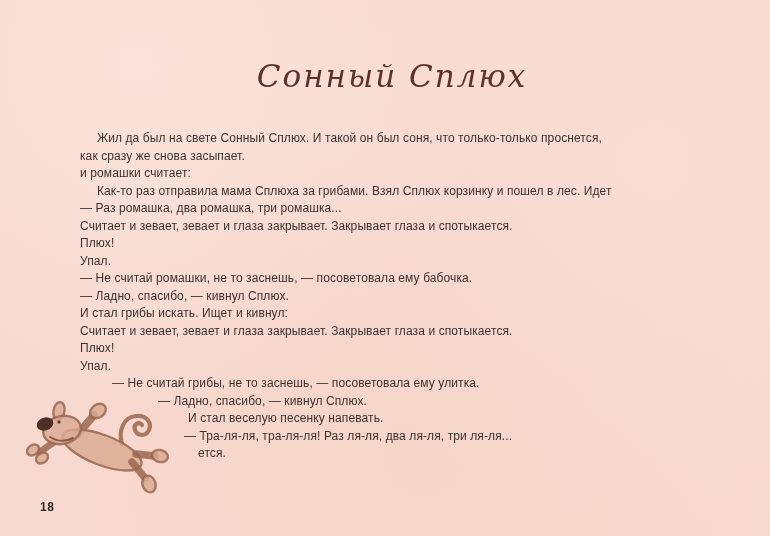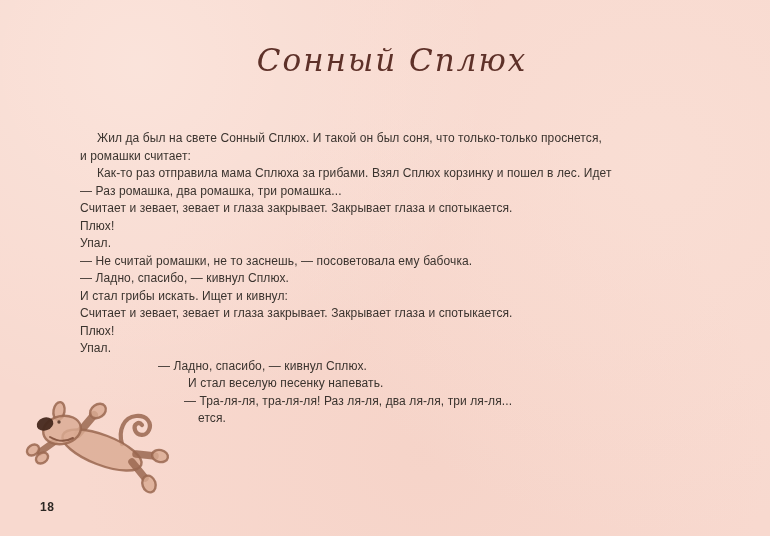--- a/index.html
+++ b/index.html
@@ -14,21 +14,21 @@
     overflow: hidden;
     font-family: "Liberation Sans", sans-serif;
     background:
       radial-gradient(circle at 18% 12%, rgba(255,246,240,0.35), rgba(255,246,240,0) 45%),
       radial-gradient(circle at 85% 30%, rgba(250,226,216,0.5), rgba(250,226,216,0) 50%),
       radial-gradient(circle at 55% 85%, rgba(240,198,184,0.28), rgba(240,198,184,0) 55%),
       #f8d9cf;
   }
   .title {
     position: absolute;
-    top: 42px;
+    top: 58px;
     left: 14px;
     width: 756px;
     margin: 0;
     text-align: center;
     font-family: "DejaVu Serif", serif;
     font-style: italic;
     font-weight: 500;
     font-size: 31px;
     letter-spacing: 2px;
     color: #5e3129;
@@ -75,32 +75,34 @@
 </style>
 </head>
 <body>
 
 <div class="page">
 
   <h1 class="title">Сонный Сплюх</h1>
 
   <div class="text-block">
     <div class="line para">Жил да был на свете Сонный Сплюх. И такой он был соня, что только-только проснется,</div>
+    <div class="line">как сразу же снова засыпает.</div>
     <div class="line">и ромашки считает:</div>
     <div class="line para">Как-то раз отправила мама Сплюха за грибами. Взял Сплюх корзинку и пошел в лес. Идет</div>
     <div class="line">— Раз ромашка, два ромашка, три ромашка...</div>
     <div class="line">Считает и зевает, зевает и глаза закрывает. Закрывает глаза и спотыкается.</div>
     <div class="line">Плюх!</div>
     <div class="line">Упал.</div>
     <div class="line">— Не считай ромашки, не то заснешь, — посоветовала ему бабочка.</div>
     <div class="line">— Ладно, спасибо, — кивнул Сплюх.</div>
     <div class="line">И стал грибы искать. Ищет и кивнул:</div>
     <div class="line">Считает и зевает, зевает и глаза закрывает. Закрывает глаза и спотыкается.</div>
     <div class="line">Плюх!</div>
     <div class="line">Упал.</div>
+    <div class="line s1">— Не считай грибы, не то заснешь, — посоветовала ему улитка.</div>
     <div class="line s2">— Ладно, спасибо, — кивнул Сплюх.</div>
     <div class="line s3">И стал веселую песенку напевать.</div>
     <div class="line s4">— Тра-ля-ля, тра-ля-ля! Раз ля-ля, два ля-ля, три ля-ля...</div>
     <div class="line s6">ется.</div>
   </div>
 
   <svg class="dog" viewBox="0 0 152 108" xmlns="http://www.w3.org/2000/svg">
     <g stroke="#9a6750" stroke-width="2.4" fill="#dbab92" fill-opacity="0.82" stroke-linecap="round" stroke-opacity="0.85">
 
       <g>

